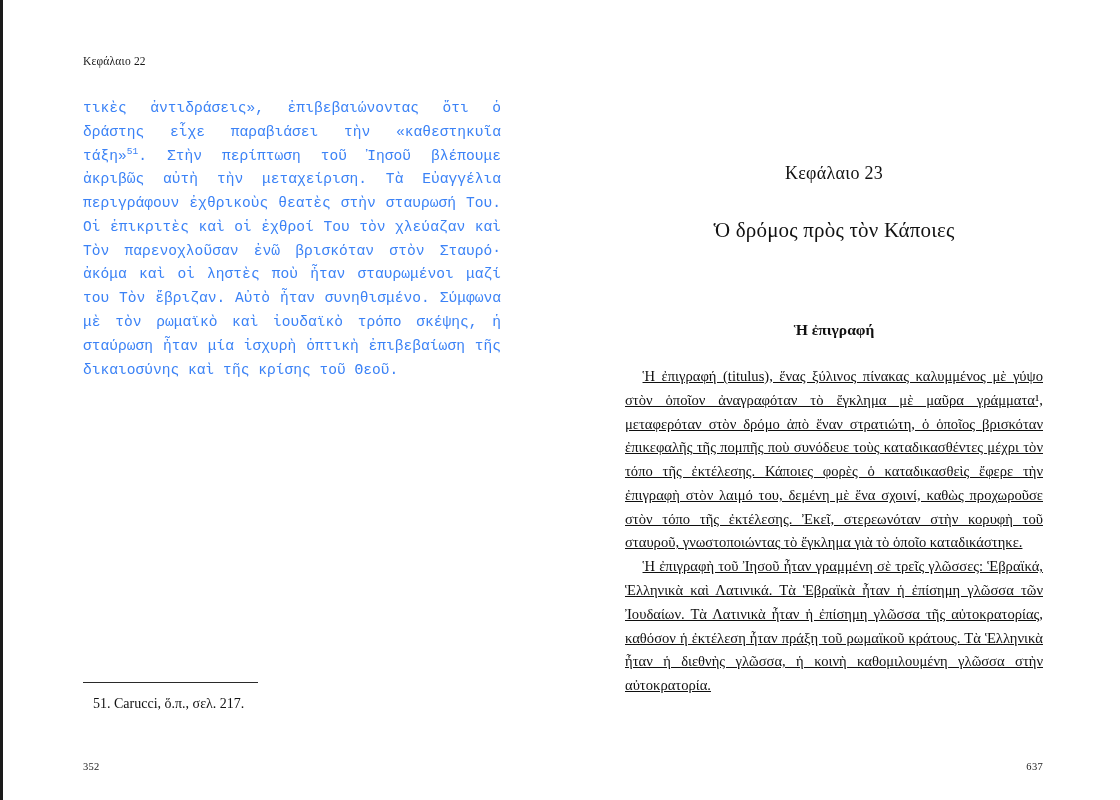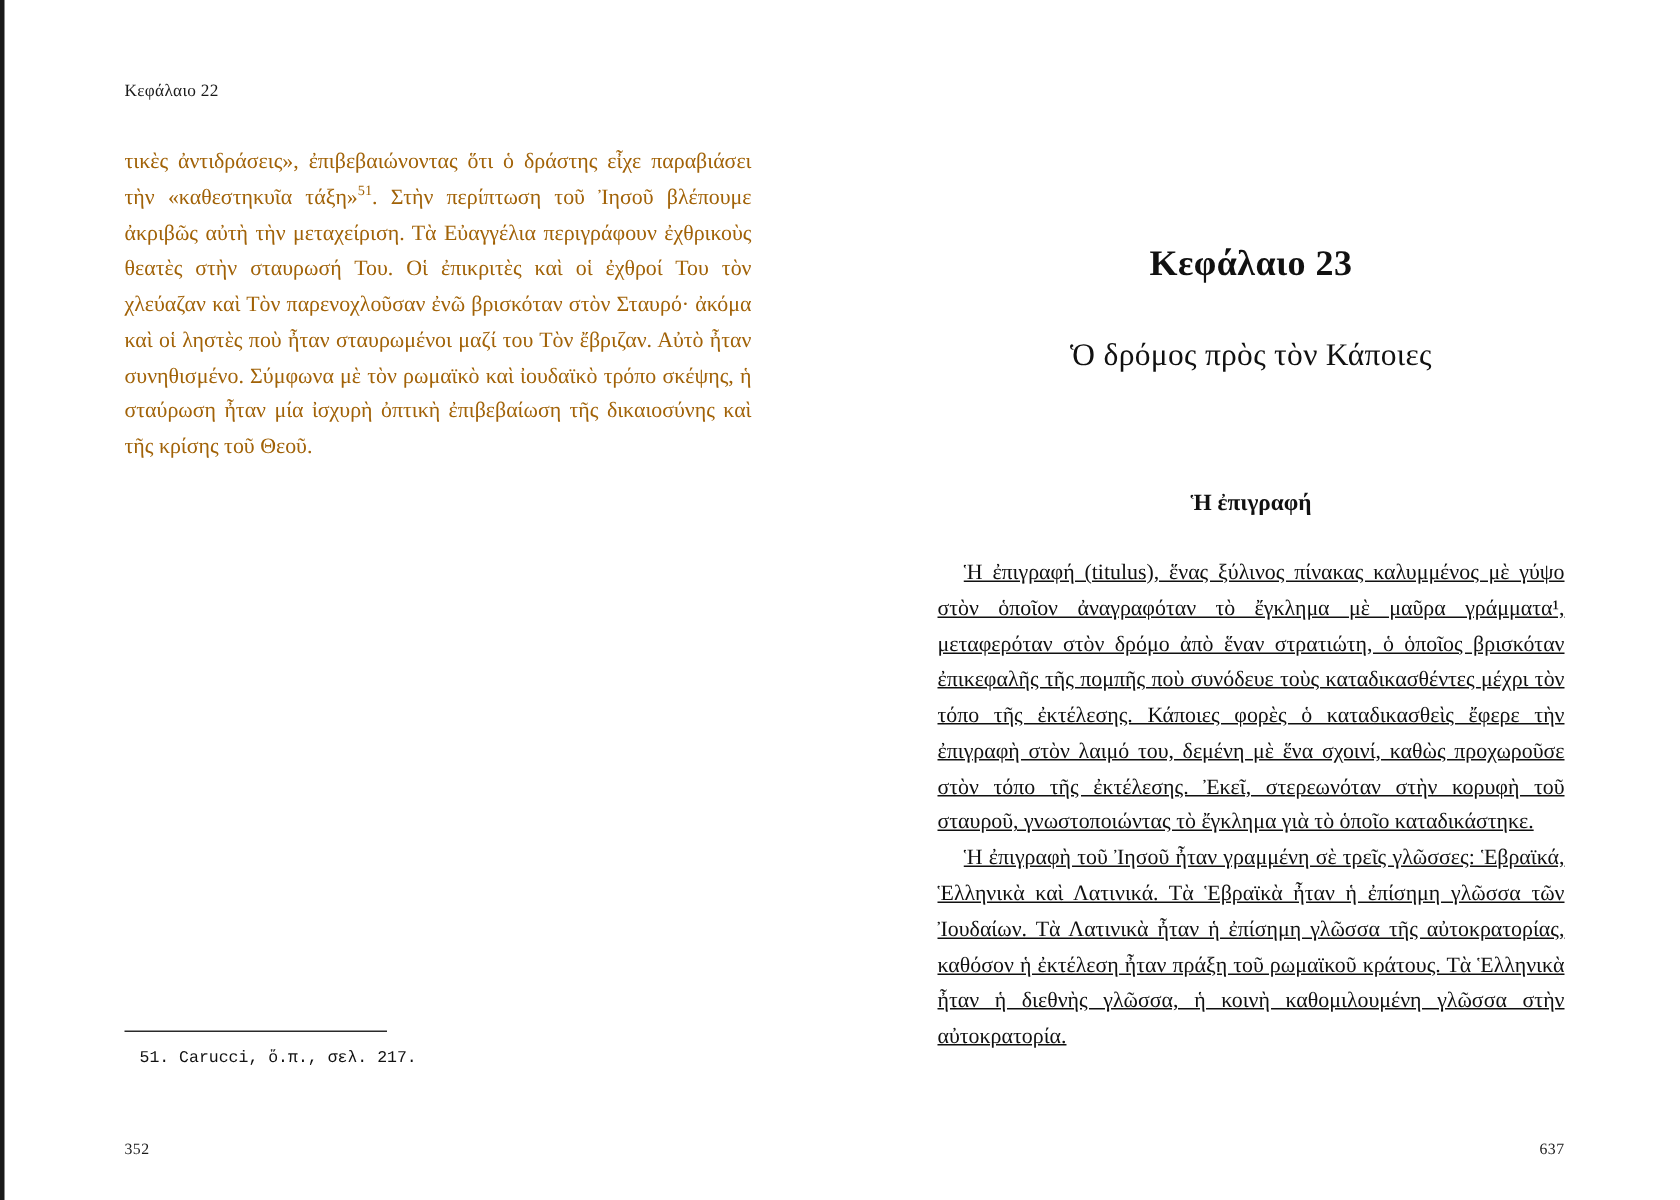--- a/index.html
+++ b/index.html
@@ -46,40 +46,41 @@
     color: #1a1a1a;
     margin-bottom: 28px;
     height: 14px;
   }
 
   .body-text {
     font-size: 14.6px;
     line-height: 1.63;
     text-align: justify;
     text-justify: inter-word;
-    color: #a16207;
+    color: #3b82f6;
     hyphens: manual;
+    font-family: Liberation Mono, monospace;
   }
   .body-text p {
     margin: 0;
   }
 
   sup {
     font-size: 9.5px;
     vertical-align: super;
     line-height: 0;
   }
 
   .chapter-block {
     margin-top: 108px;
     text-align: center;
   }
   .chapter-number {
-    font-size: 24px;
-    font-weight: bold;
+    font-size: 18px;
+    font-weight: normal;
     letter-spacing: 0.3px;
   }
   .chapter-title {
     font-size: 21px;
     margin-top: 34px;
     letter-spacing: 0.2px;
   }
   .section-title {
     text-align: center;
     font-size: 15.5px;
@@ -96,23 +97,22 @@
     text-decoration: underline;
   }
   .right-body p {
     margin: 0;
     text-indent: 1.2em;
   }
 
   .footnote-area {
     position: absolute;
     bottom: 86px;
-    font-size: 11px;
+    font-size: 14px;
     line-height: 1.5;
-    font-family: Liberation Mono, monospace;
   }
   .footnote-area.left {
     left: 80px;
     width: 418px;
   }
   .footnote-rule {
     width: 175px;
     height: 1px;
     background: #2a2a2a;
     margin-bottom: 10px;

